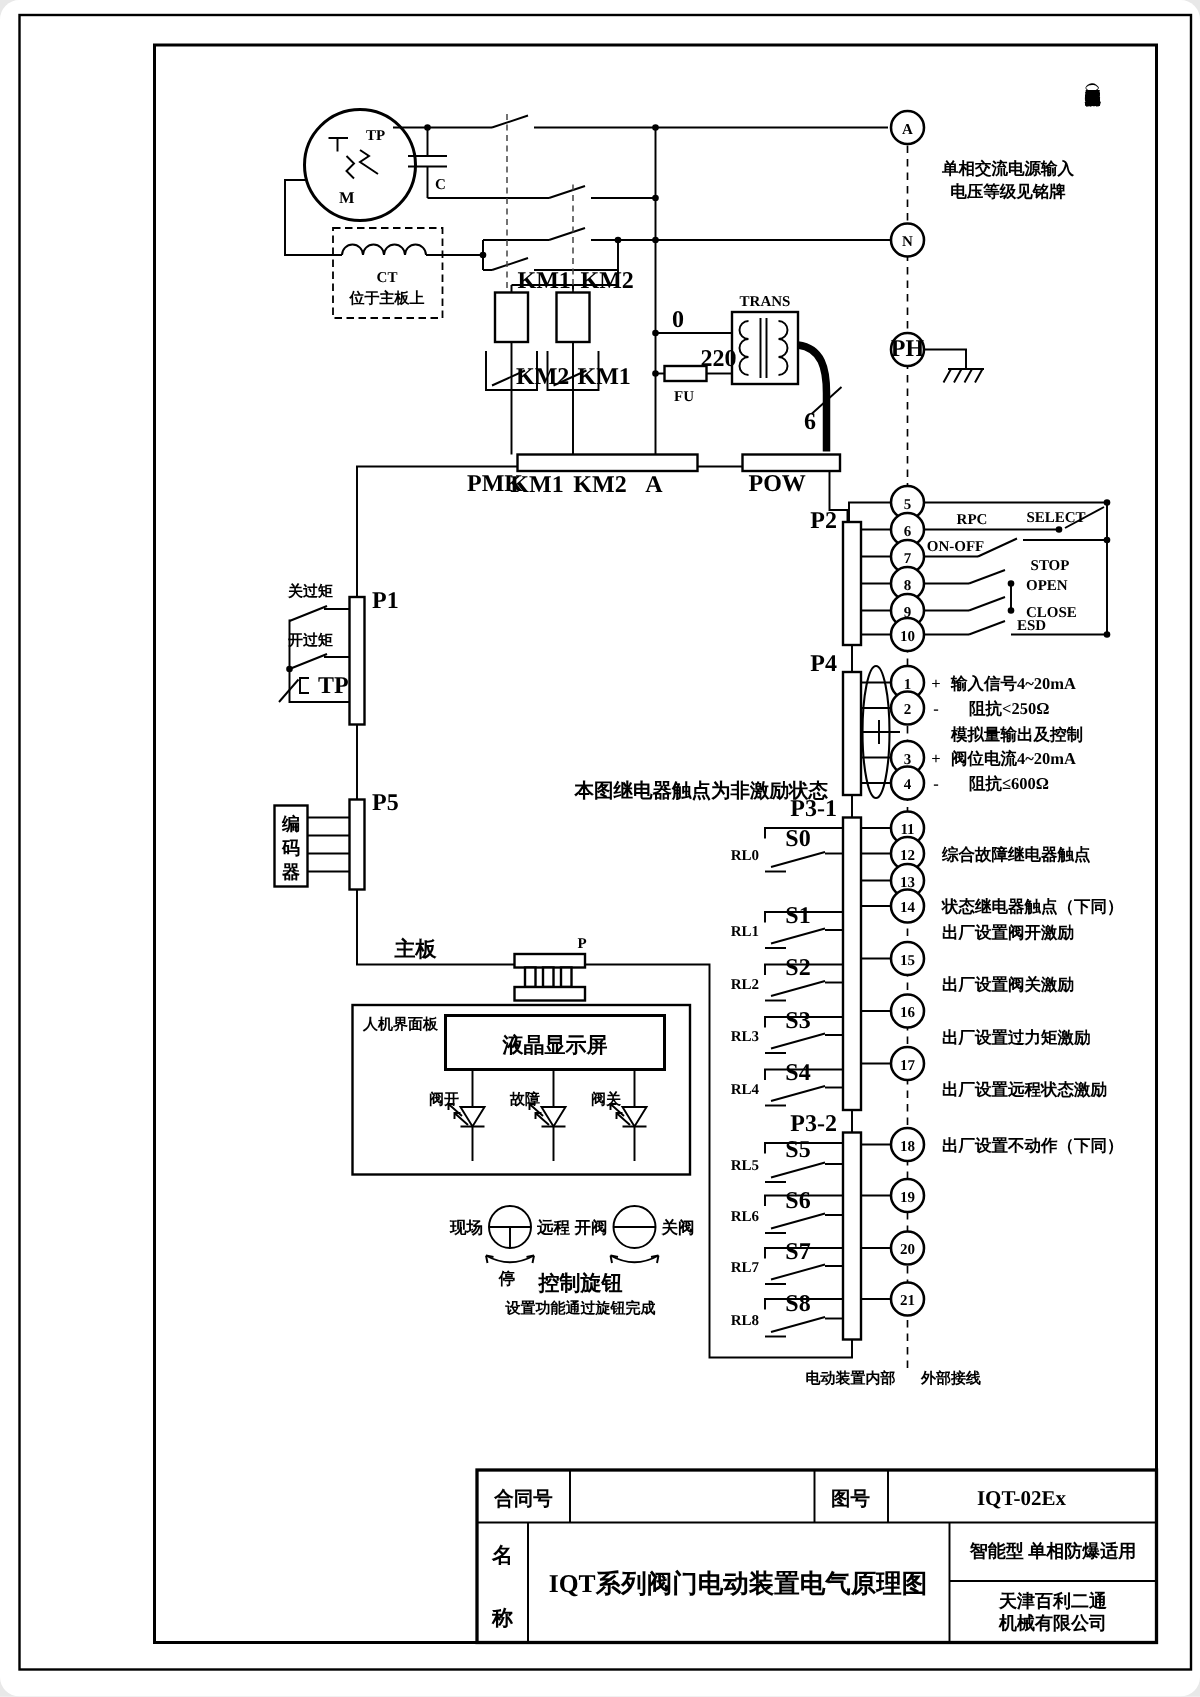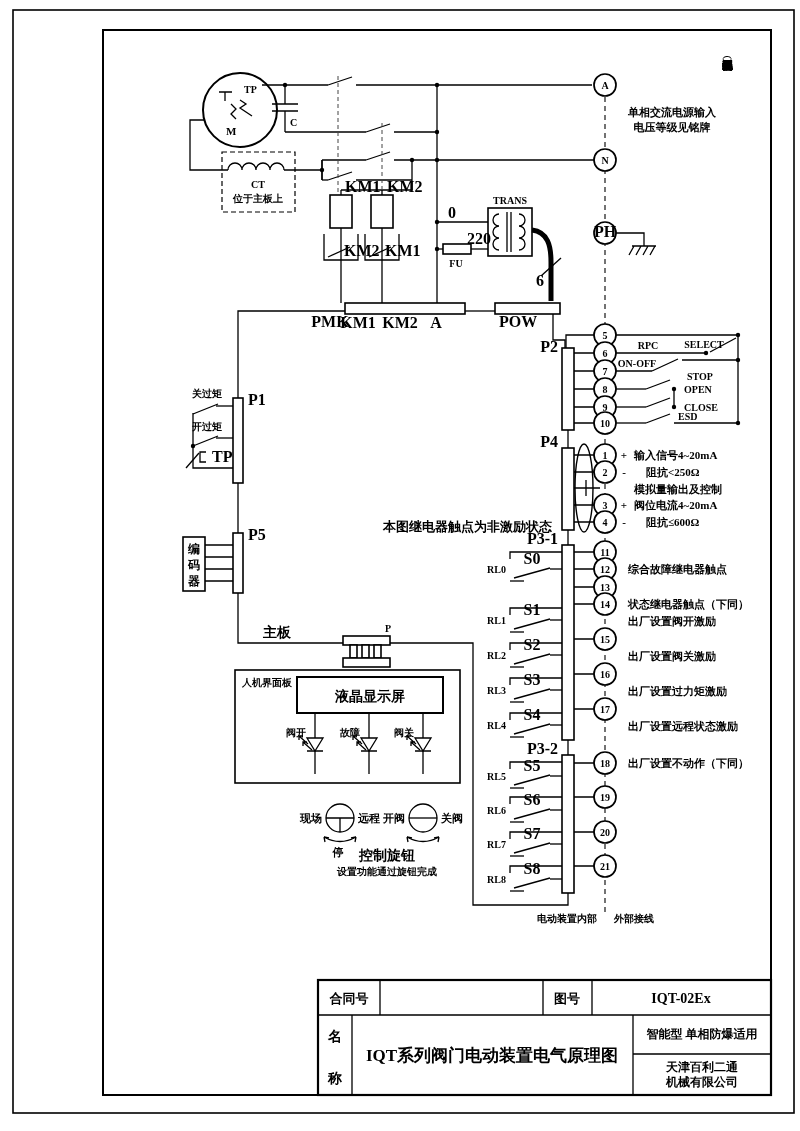--- a/index.html
+++ b/index.html
@@ -1,17 +1,17 @@
 <!DOCTYPE html>
 <html><head>
 <meta charset="utf-8">
 <style>
   html,body{margin:0;padding:0;background:#e8e8e8;}
   #page{position:relative;width:800px;height:1131px;background:#fff;margin:0 auto;
-        font-family:"Liberation Serif","DejaVu Serif",serif;}
+        font-family:"Liberation Serif","DejaVu Serif",serif;border-radius:13px;}
   svg{position:absolute;left:0;top:0;}
   .w{stroke:#000;stroke-width:1.3;fill:none;}
   .w2{stroke:#000;stroke-width:2;fill:none;}
   .w5{stroke:#000;stroke-width:5;fill:none;stroke-linejoin:round;}
   .bar{fill:#fff;stroke:#000;stroke-width:1.6;}
   .box{fill:none;stroke:#000;stroke-width:1.6;}
   .term{fill:#fff;stroke:#000;stroke-width:1.7;}
   .dot{fill:#000;stroke:none;}
   .dash{stroke:#000;stroke-width:1.1;stroke-dasharray:5 4;fill:none;}
   .dashm{stroke:#444;stroke-width:1;stroke-dasharray:4 3;fill:none;}

